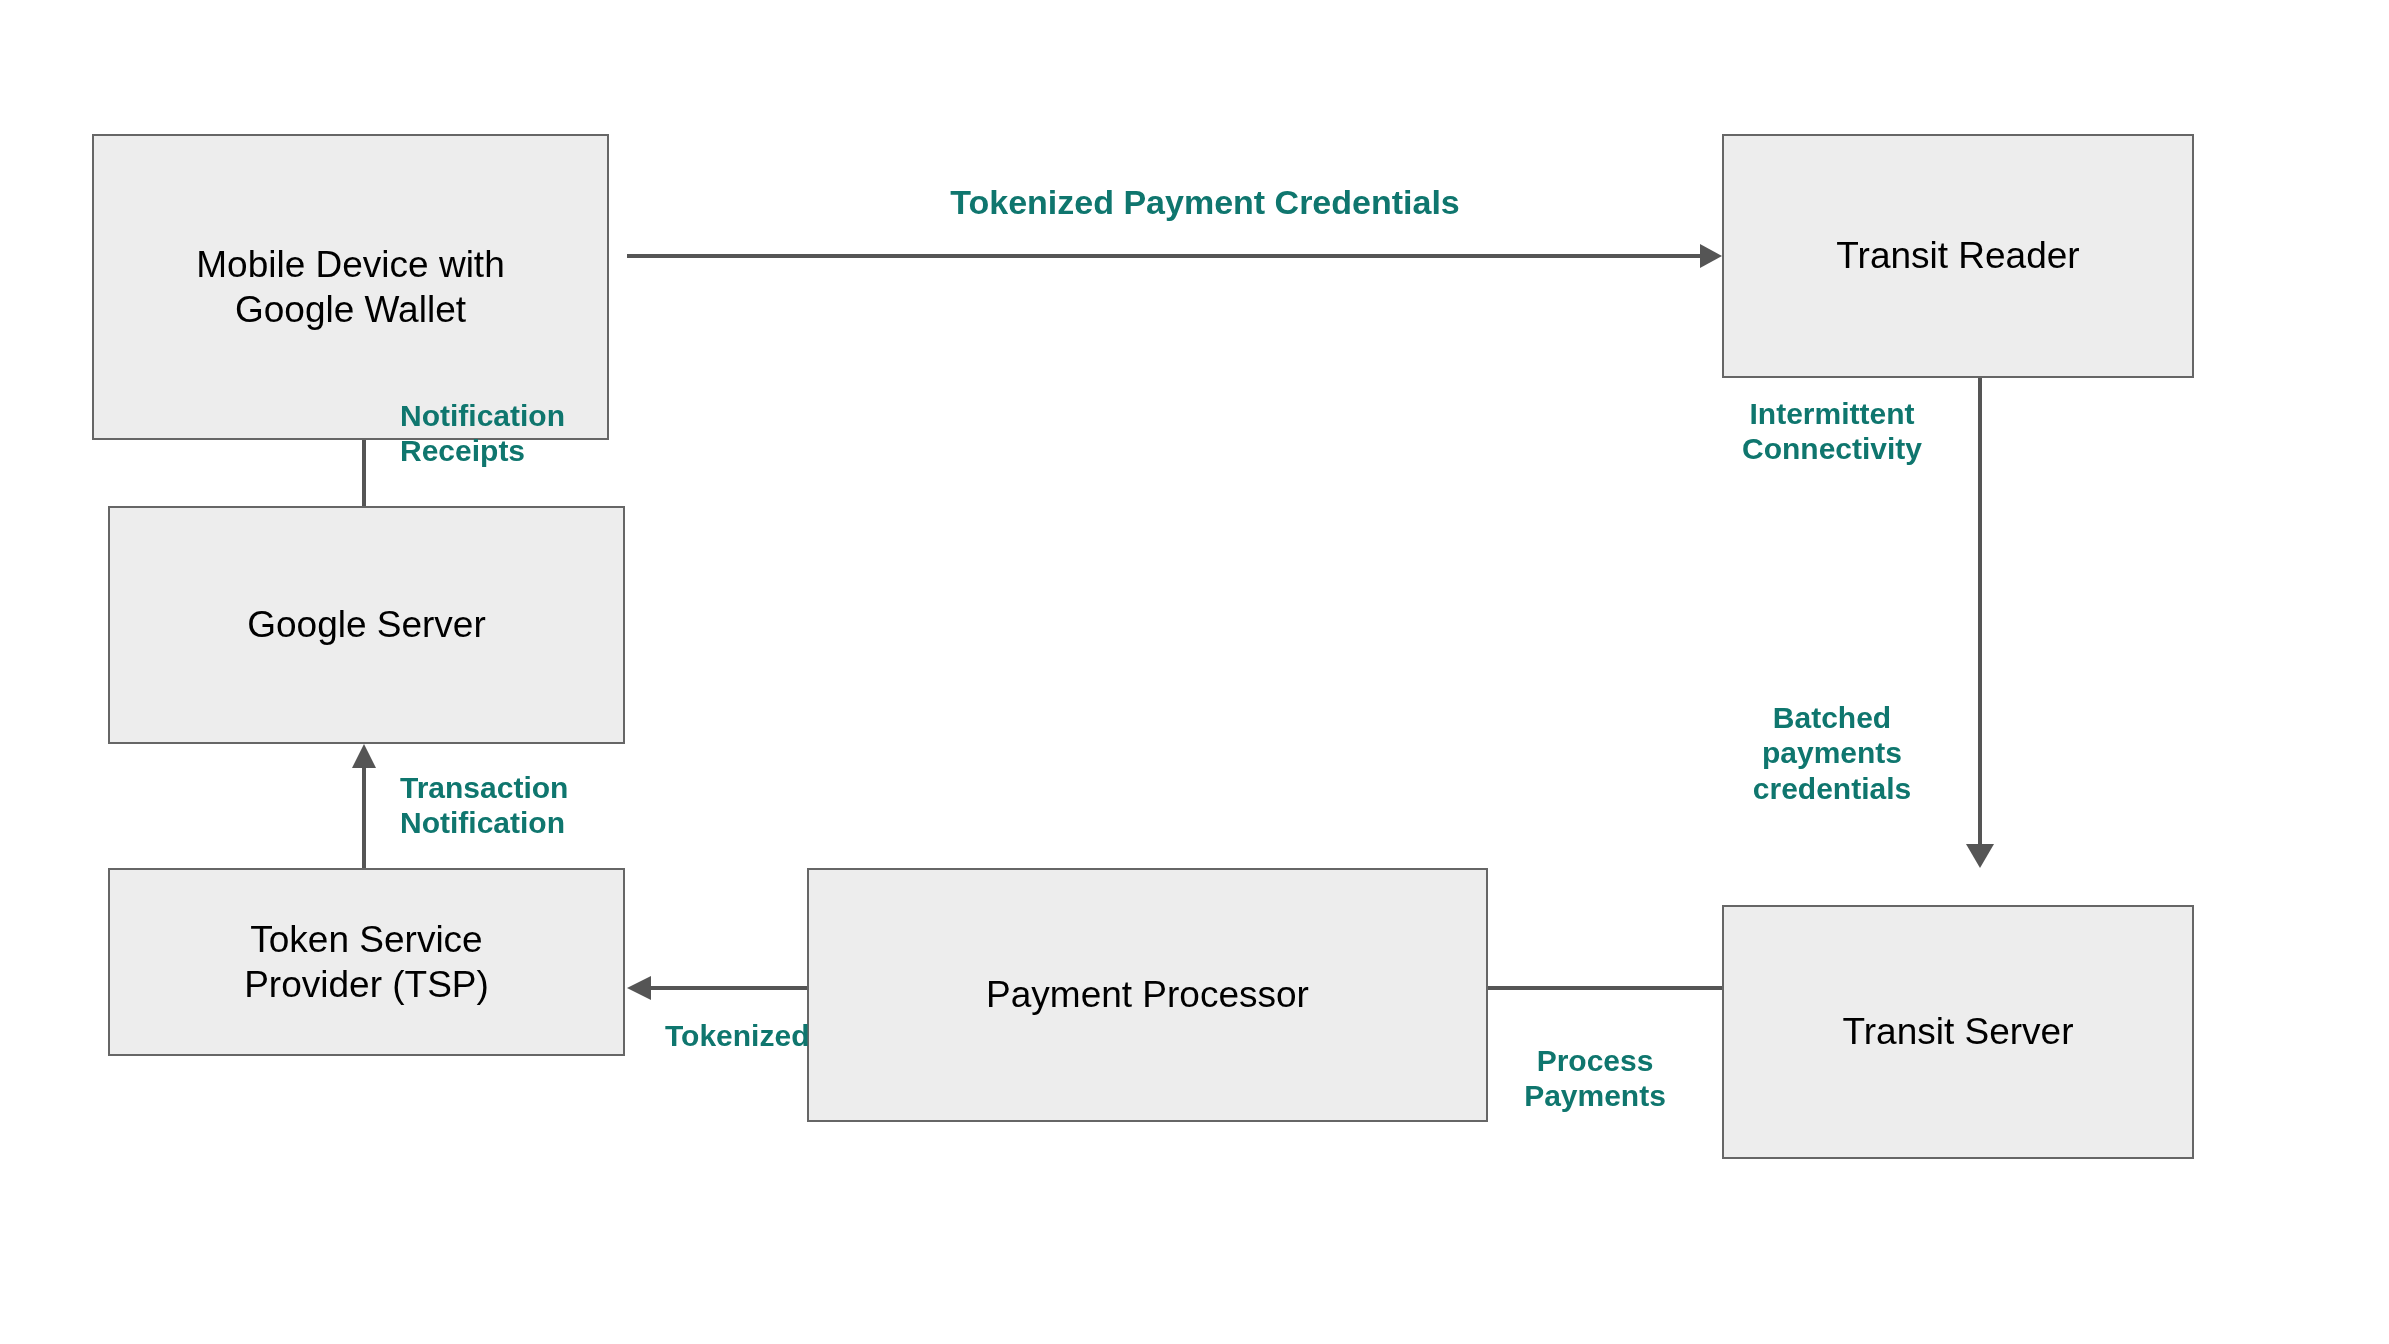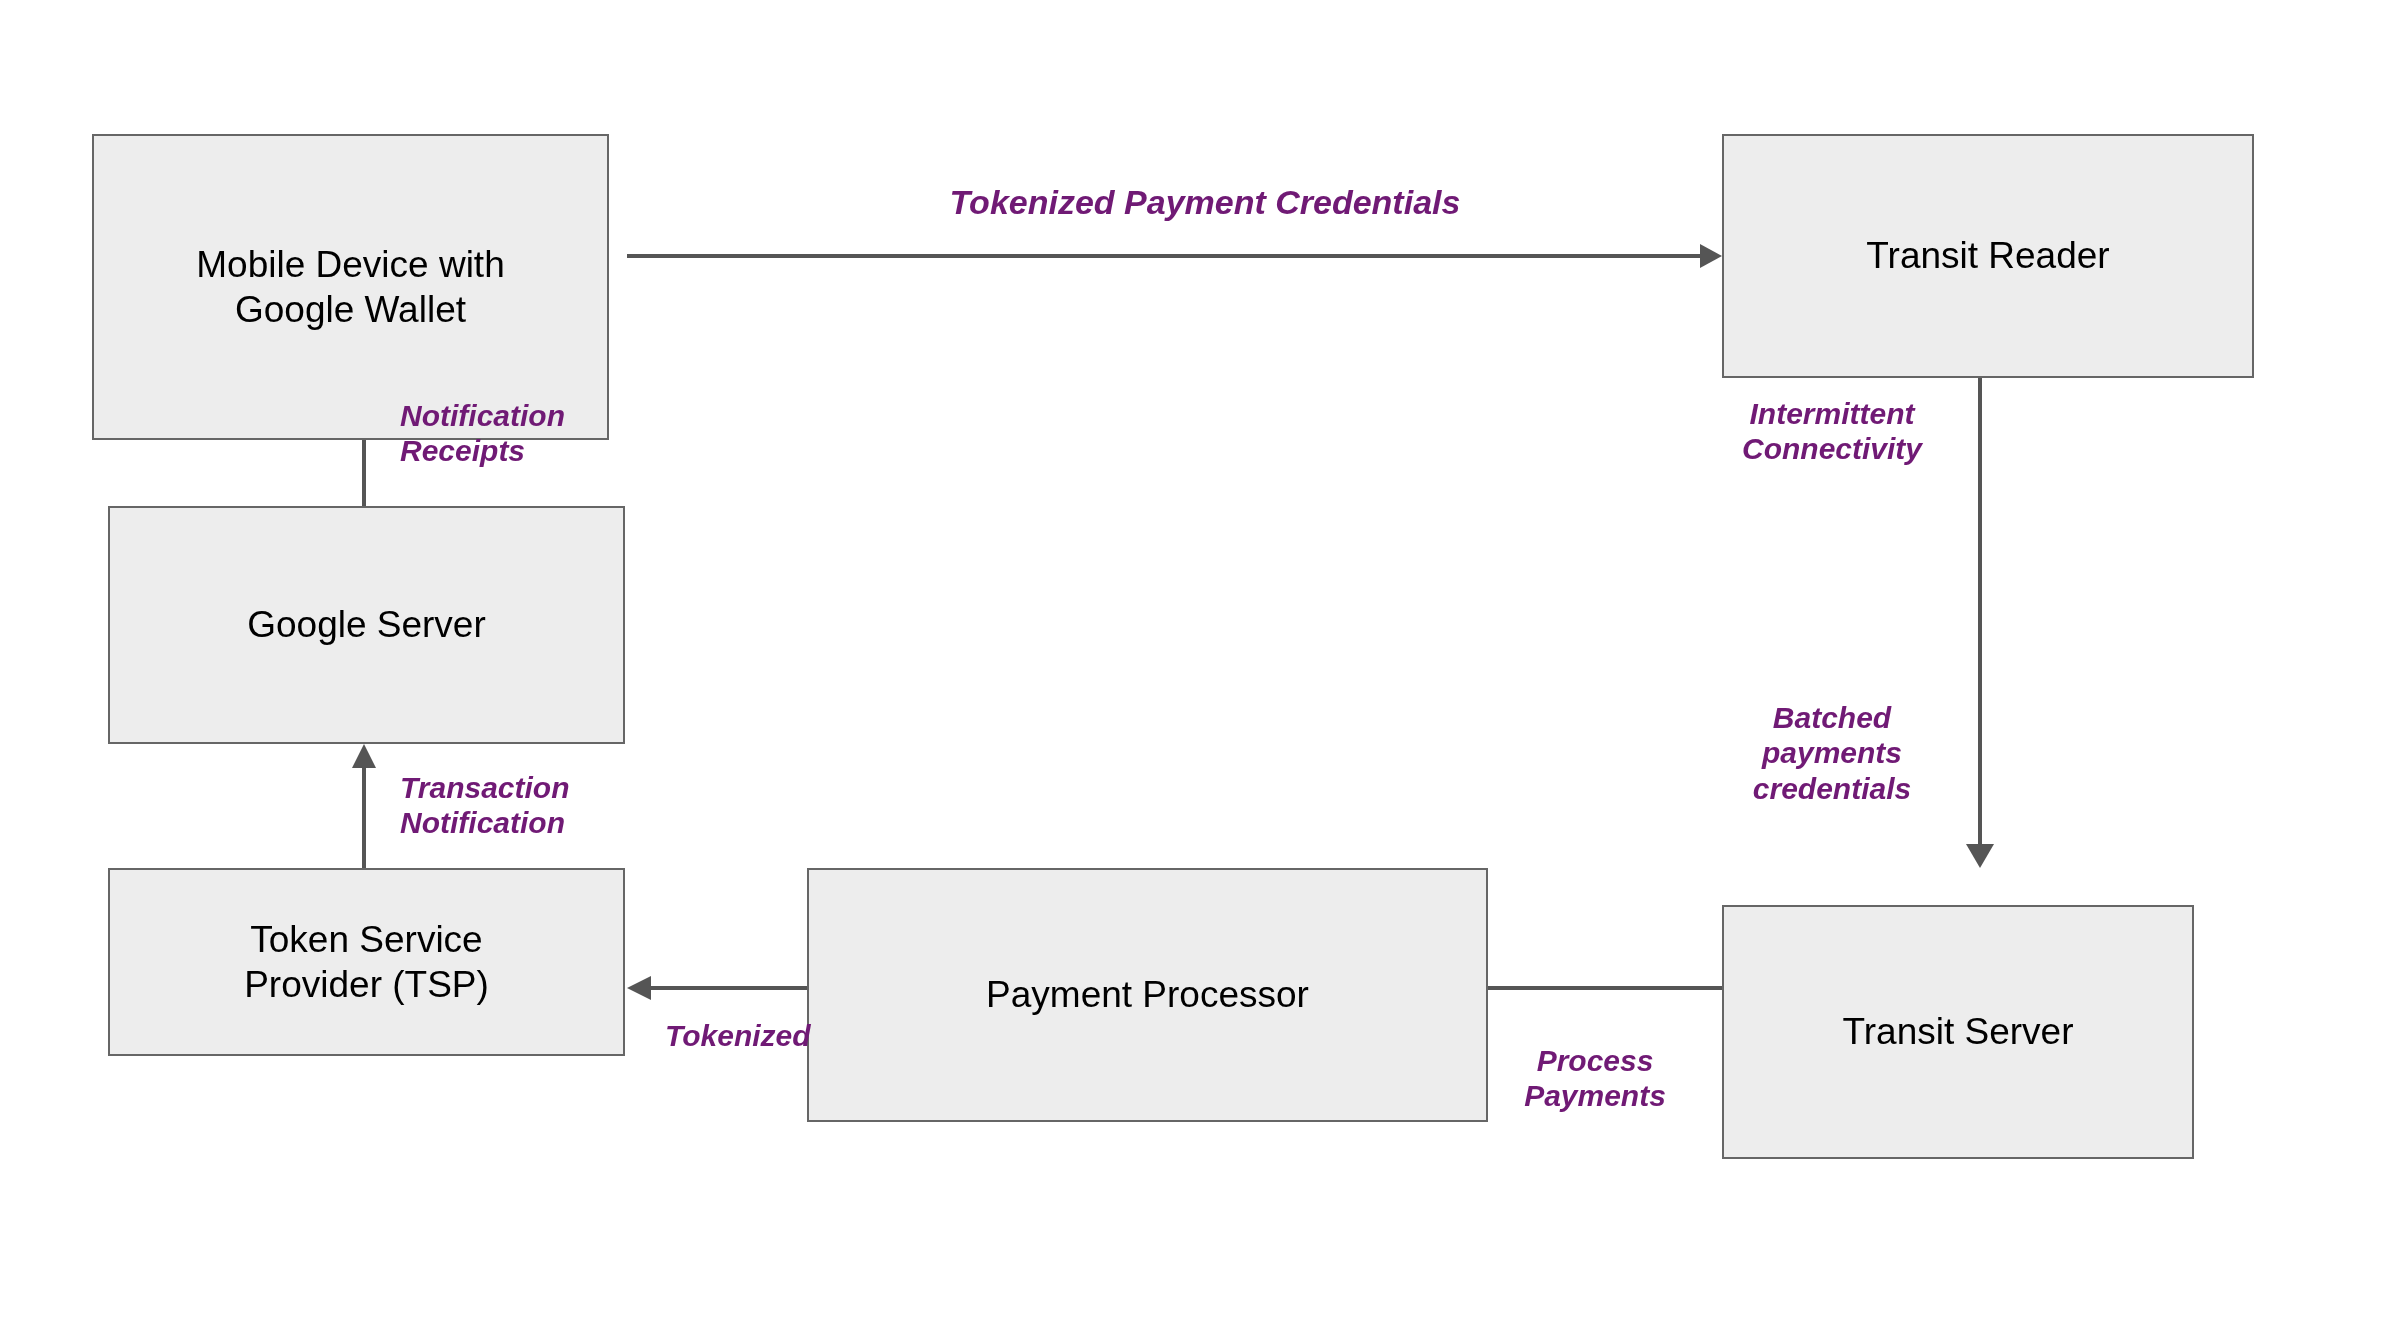--- a/index.html
+++ b/index.html
@@ -37,24 +37,23 @@
     line-height: 1.22;
     color: #000000;
     white-space: pre-line;
     padding: 0 8px;
   }
   
   .edge-label {
     position: absolute;
     font-family: "Liberation Sans", sans-serif;
     font-weight: bold;
-    color: #701a75;
+    color: #0f766e;
     line-height: 1.18;
     white-space: pre-line;
-    font-style: italic;
   }
   .edge-label.big   { font-size: 34px; }
   .edge-label.mid   { font-size: 30px; }
   .edge-label.ctr   { text-align: center; }
   .edge-label.lft   { text-align: left; }
   
   #edges {
     position: absolute;
     left: 0;
     top: 0;
@@ -114,21 +113,21 @@
 
   <div class="node" style="left:108px; top:868px; width:517px; height:188px;">
     <span class="node-label">Token Service
 Provider (TSP)</span>
   </div>
 
   <div class="node" style="left:807px; top:868px; width:681px; height:254px;">
     <span class="node-label">Payment Processor</span>
   </div>
 
-  <div class="node" style="left:1722px; top:134px; width:532px; height:244px;">
+  <div class="node" style="left:1722px; top:134px; width:472px; height:244px;">
     <span class="node-label">Transit Reader</span>
   </div>
 
   <div class="node" style="left:1722px; top:868px; width:472px; height:254px;margin-top:37px;">
     <span class="node-label">Transit Server</span>
   </div>
 
   <div class="edge-label big ctr" style="left:840px; top:182px; width:730px;">Tokenized Payment Credentials</div>
 
   <div class="edge-label mid ctr" style="left:1700px; top:396px; width:264px;">Intermittent

